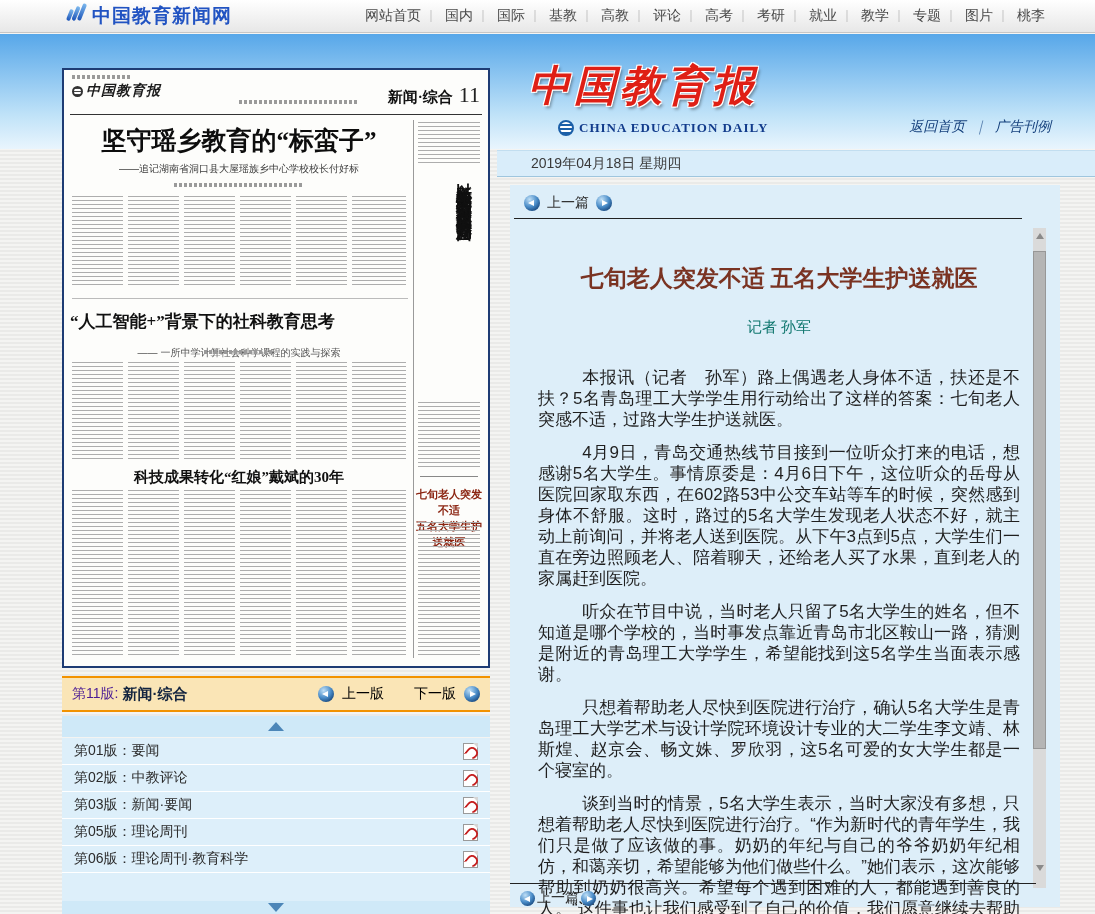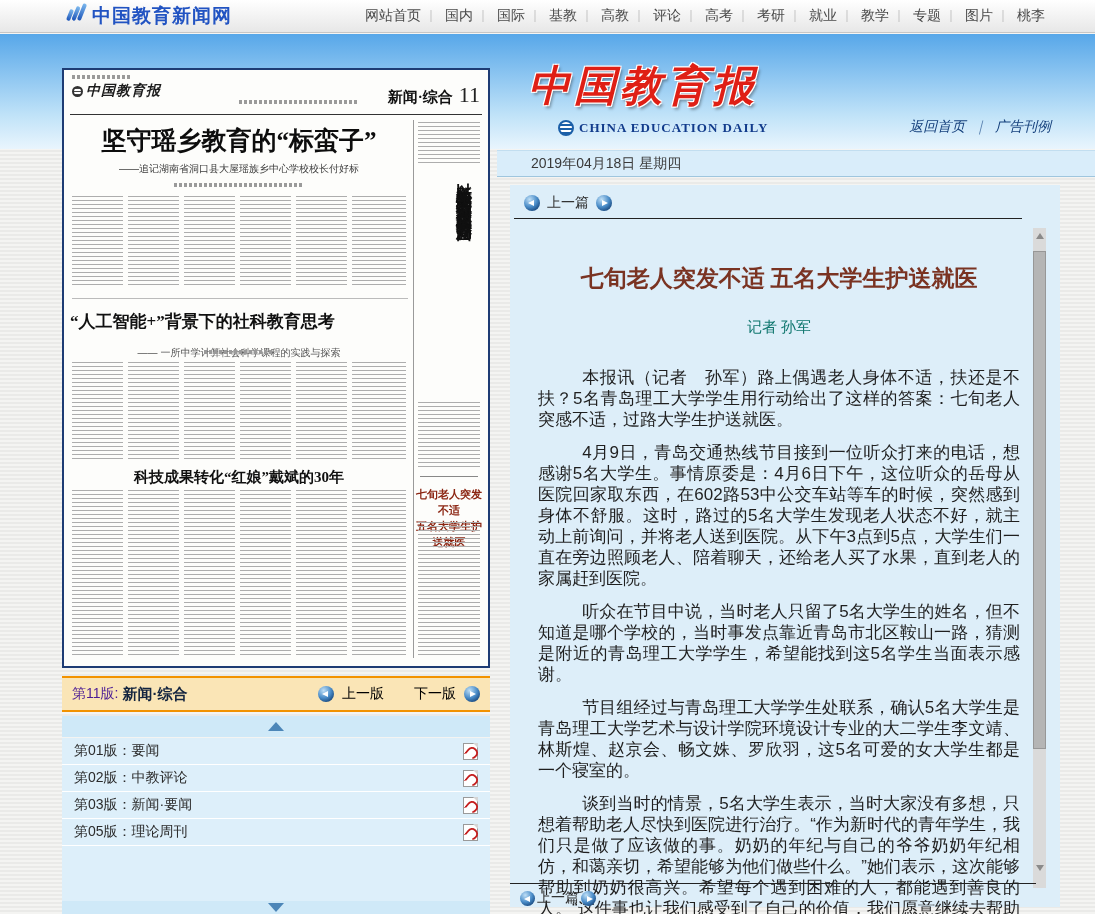--- a/index.html
+++ b/index.html
@@ -276,40 +276,45 @@
   <div class="row">
     <span>第03版：</span>
       <span>新闻·要闻</span>
     <span class="pdf"></span>
   </div>
   <div class="row">
     <span>第05版：</span>
       <span>理论周刊</span>
     <span class="pdf"></span>
   </div>
+  <div class="row">
+    <span>第06版：</span>
+      <span>理论周刊·教育科学</span>
+    <span class="pdf"></span>
+  </div>
 </div>
 <div class="abs tri-strip tri-down">
     <div class="tri"></div>
   </div>
 
 <div class="abs panel">
   <div class="panel-prev-top">
     <span class="sphere left"></span>
     <span>上一篇</span>
     <span class="sphere right"></span>
   </div>
   <div class="panel-hr-top"></div>
 
   <div class="article-content">
     <div class="article-title">七旬老人突发不适 五名大学生护送就医</div>
     <div class="article-byline">记者 孙军</div>
     <p>本报讯（记者　孙军）路上偶遇老人身体不适，扶还是不扶？5名青岛理工大学学生用行动给出了这样的答案：七旬老人突感不适，过路大学生护送就医。</p>
     <p>4月9日，青岛交通热线节目接到一位听众打来的电话，想感谢5名大学生。事情原委是：4月6日下午，这位听众的岳母从医院回家取东西，在602路53中公交车站等车的时候，突然感到身体不舒服。这时，路过的5名大学生发现老人状态不好，就主动上前询问，并将老人送到医院。从下午3点到5点，大学生们一直在旁边照顾老人、陪着聊天，还给老人买了水果，直到老人的家属赶到医院。</p>
     <p>听众在节目中说，当时老人只留了5名大学生的姓名，但不知道是哪个学校的，当时事发点靠近青岛市北区鞍山一路，猜测是附近的青岛理工大学学生，希望能找到这5名学生当面表示感谢。</p>
-    <p>节目组经过与青岛理工大学学生处联系，确认5名大学生是青岛理工大学艺术与设计学院环境设计专业的大二学生李文靖、林斯煌、赵京会、畅文姝、罗欣羽，这5名可爱的女大学生都是一个寝室的。</p>
+    <p>只想着帮助老人尽快到医院进行治疗，确认5名大学生是青岛理工大学艺术与设计学院环境设计专业的大二学生李文靖、林斯煌、赵京会、畅文姝、罗欣羽，这5名可爱的女大学生都是一个寝室的。</p>
     <p>谈到当时的情景，5名大学生表示，当时大家没有多想，只想着帮助老人尽快到医院进行治疗。“作为新时代的青年学生，我们只是做了应该做的事。奶奶的年纪与自己的爷爷奶奶年纪相仿，和蔼亲切，希望能够为他们做些什么。”她们表示，这次能够帮助到奶奶很高兴。希望每个遇到困难的人，都能遇到善良的人。“这件事也让我们感受到了自己的价值，我们愿意继续去帮助那些需要帮助的人，从中感受善行的意义和价值。”</p>
   </div>
 
   <div class="sb-track"></div>
   <div class="sb-up"></div>
   <div class="sb-thumb"></div>
   <div class="sb-down"></div>
 
   <div class="panel-hr-bot"></div>
   <div class="panel-prev-bot">

